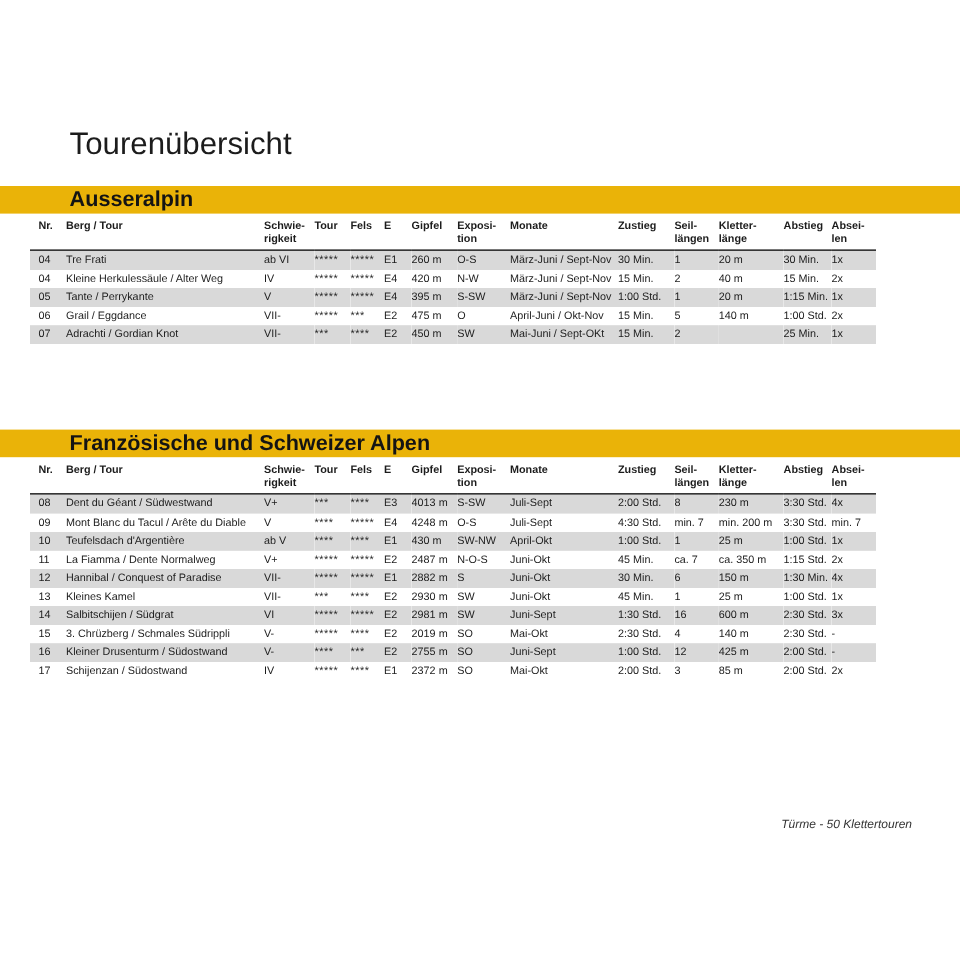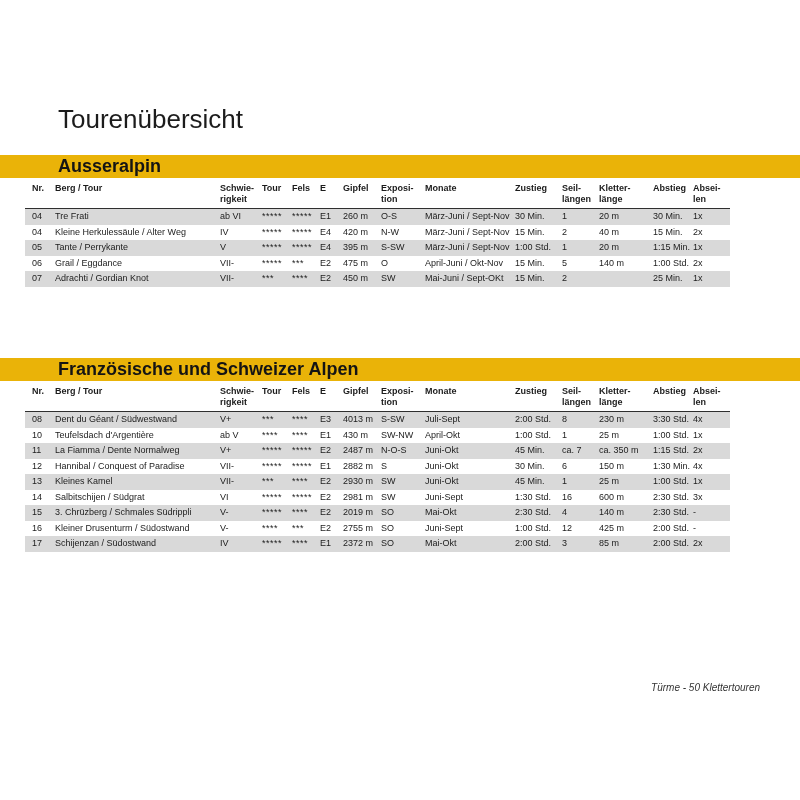--- a/index.html
+++ b/index.html
@@ -266,20 +266,36 @@
             <td>4013 m</td>
             <td>S-SW</td>
             <td>Juli-Sept</td>
             <td>2:00 Std.</td>
             <td>8</td>
             <td>230 m</td>
             <td>3:30 Std.</td>
             <td>4x</td>
           </tr>
           <tr>
+            <td>09</td>
+            <td>Mont Blanc du Tacul / Arête du Diable</td>
+            <td>V</td>
+            <td class="stars">****</td>
+            <td class="stars">*****</td>
+            <td>E4</td>
+            <td>4248 m</td>
+            <td>O-S</td>
+            <td>Juli-Sept</td>
+            <td>4:30 Std.</td>
+            <td>min. 7</td>
+            <td>min. 200 m</td>
+            <td>3:30 Std.</td>
+            <td>min. 7</td>
+          </tr>
+          <tr>
             <td>10</td>
             <td>Teufelsdach d'Argentière</td>
             <td>ab V</td>
             <td class="stars">****</td>
             <td class="stars">****</td>
             <td>E1</td>
             <td>430 m</td>
             <td>SW-NW</td>
             <td>April-Okt</td>
             <td>1:00 Std.</td>

